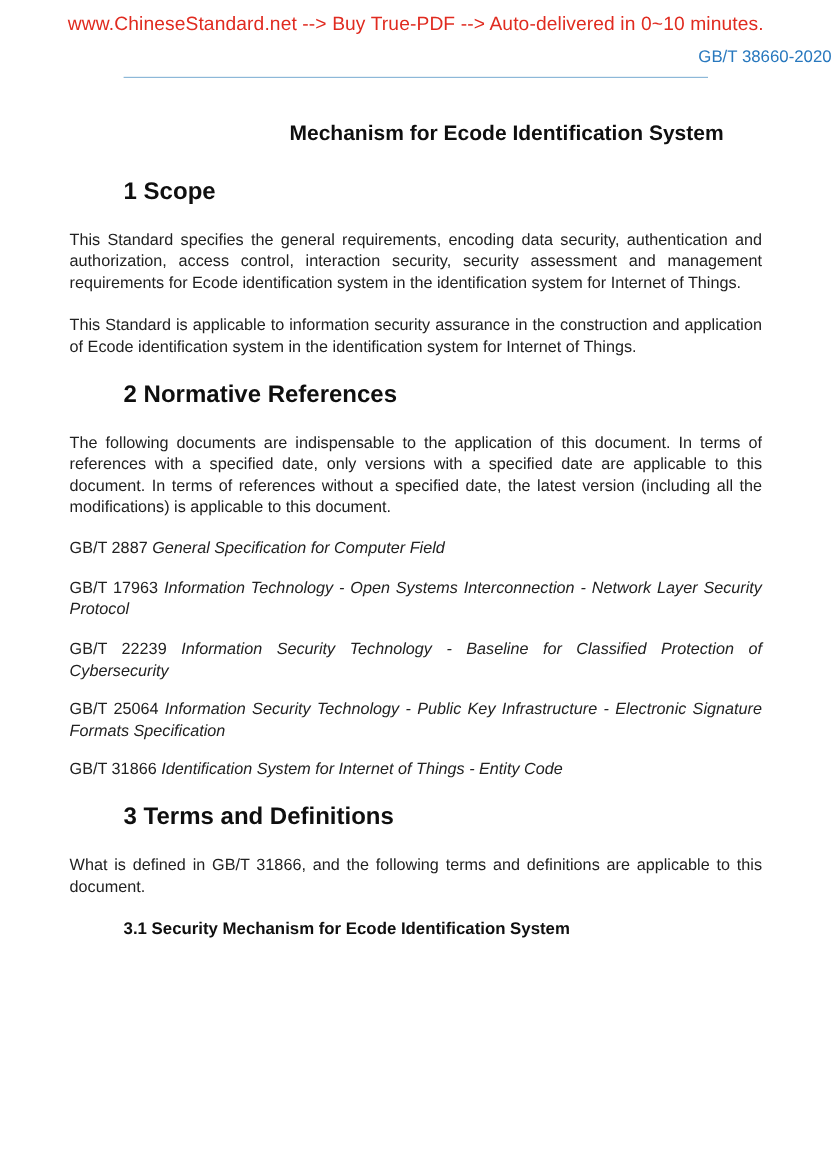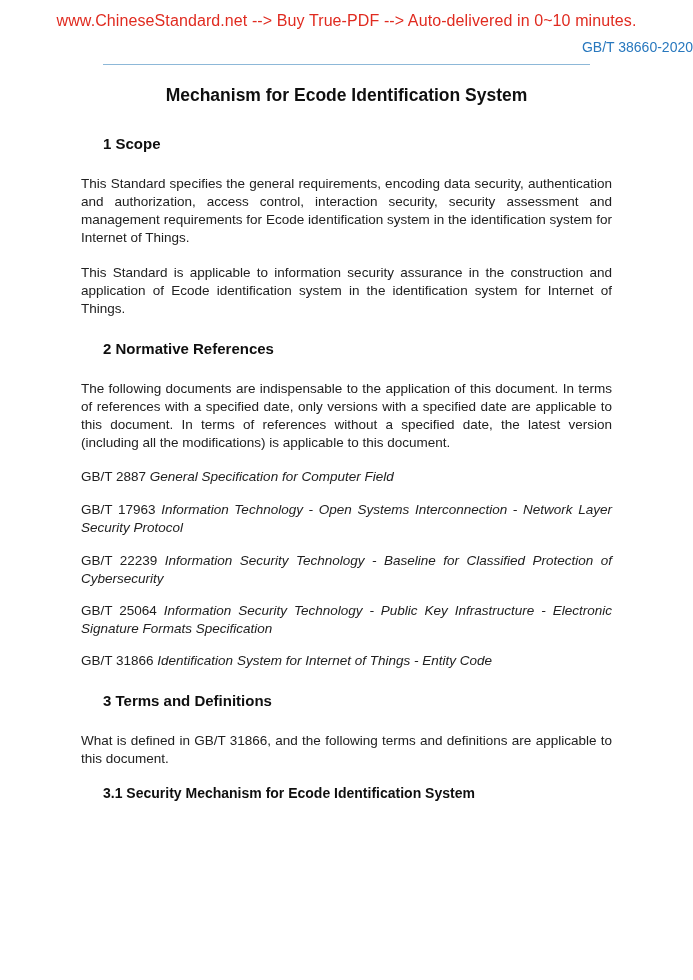--- a/index.html
+++ b/index.html
@@ -39,37 +39,37 @@
   }
   .doc-title{
     margin:0 90px;
     font-size:17.5px;
     font-weight:bold;
     text-align:center;
     color:var(--heading-text);
   }
   .title-line{display:block;line-height:20px;}
   .t1{margin-top:30px;}
-  .t2{margin-top:20px;}
+  .t2{margin-top:36px;text-align:right;}
   .h2{
     margin:13px 103px;
-    font-size:15px;
+    font-size:20px;
     line-height:20px;
     font-weight:bold;
     color:var(--heading-text);
   }
   .h3{
     margin:0 103px;
     font-size:14px;
     line-height:16px;
     font-weight:bold;
     color:var(--heading-text);
   }
   .body, .ref{
-    margin:0 81px;
+    margin:0 58px;
     font-size:13.5px;
     line-height:18px;
     text-align:justify;
     color:var(--body-text);
   }
   .ref i{font-style:italic;}
   .h2-scope{margin-top:29px;}
   .p-scope1{margin-top:21px;}
   .p-scope2{margin-top:17px;}
   .h2-normative{margin-top:21px;}

